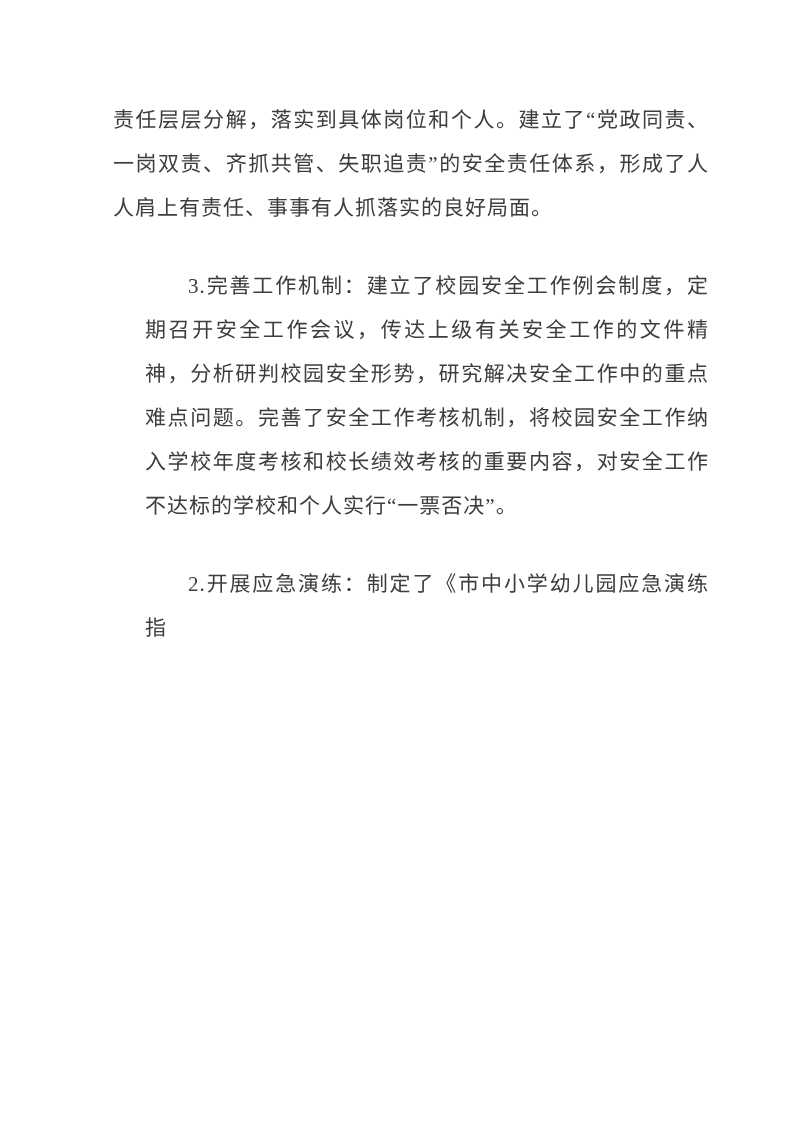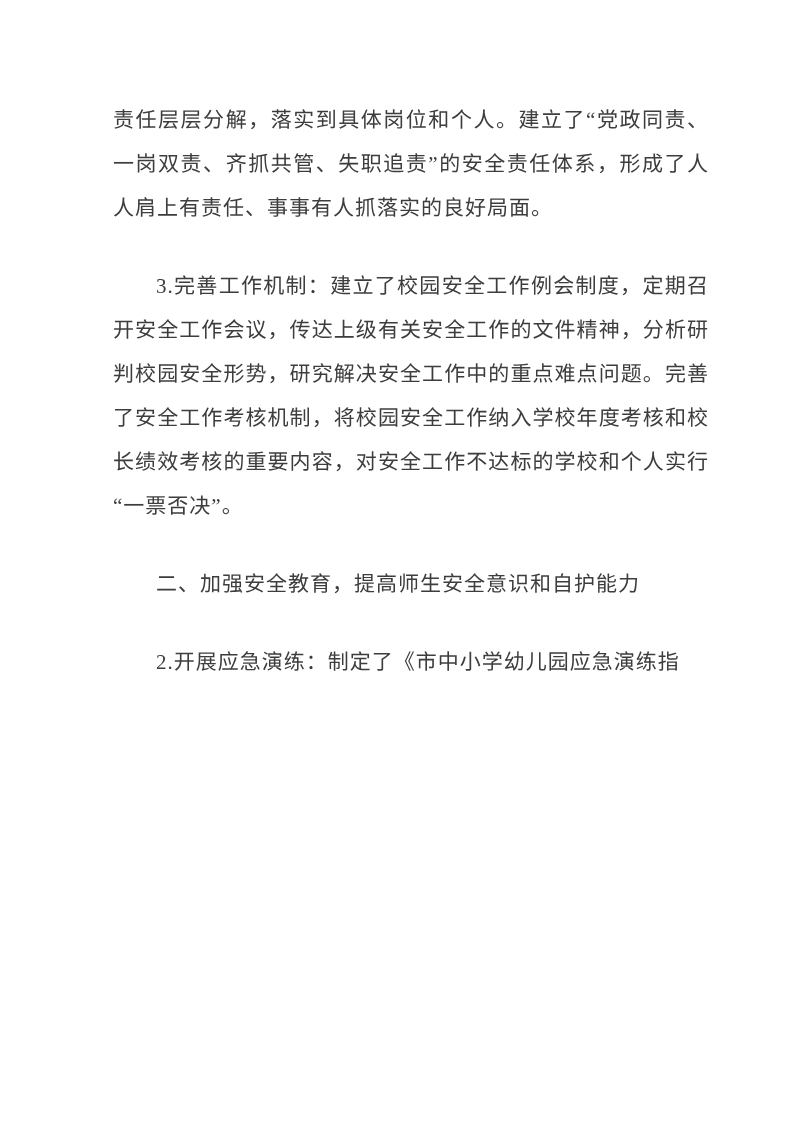--- a/index.html
+++ b/index.html
@@ -24,30 +24,30 @@
     font-size: 21px;
     line-height: 44px;
     letter-spacing: 1px;
     color: #3d3d3d;
     text-align: justify;
     text-justify: inter-ideograph;
     margin: 0 0 34px 0;
   }
   .para.indent {
     text-indent: 43px;
+    margin-left: 32px;
   }
   .para:last-child {
     margin-bottom: 0;
   }
 </style>
 </head>
 <body>
 
 <div class="doc-page">
   <p class="para">责任层层分解，落实到具体岗位和个人。建立了“党政同责、一岗双责、齐抓共管、失职追责”的安全责任体系，形成了人人肩上有责任、事事有人抓落实的良好局面。</p>
 
   <p class="para indent">3.完善工作机制：建立了校园安全工作例会制度，定期召开安全工作会议，传达上级有关安全工作的文件精神，分析研判校园安全形势，研究解决安全工作中的重点难点问题。完善了安全工作考核机制，将校园安全工作纳入学校年度考核和校长绩效考核的重要内容，对安全工作不达标的学校和个人实行“一票否决”。</p>
 
-  <p class="para indent">二、加强安全教育，提高师生安全意识和自护能力</p>
 
 
   <p class="para indent">2.开展应急演练：制定了《市中小学幼儿园应急演练指</p>
 </div>
 
 </body></html>

